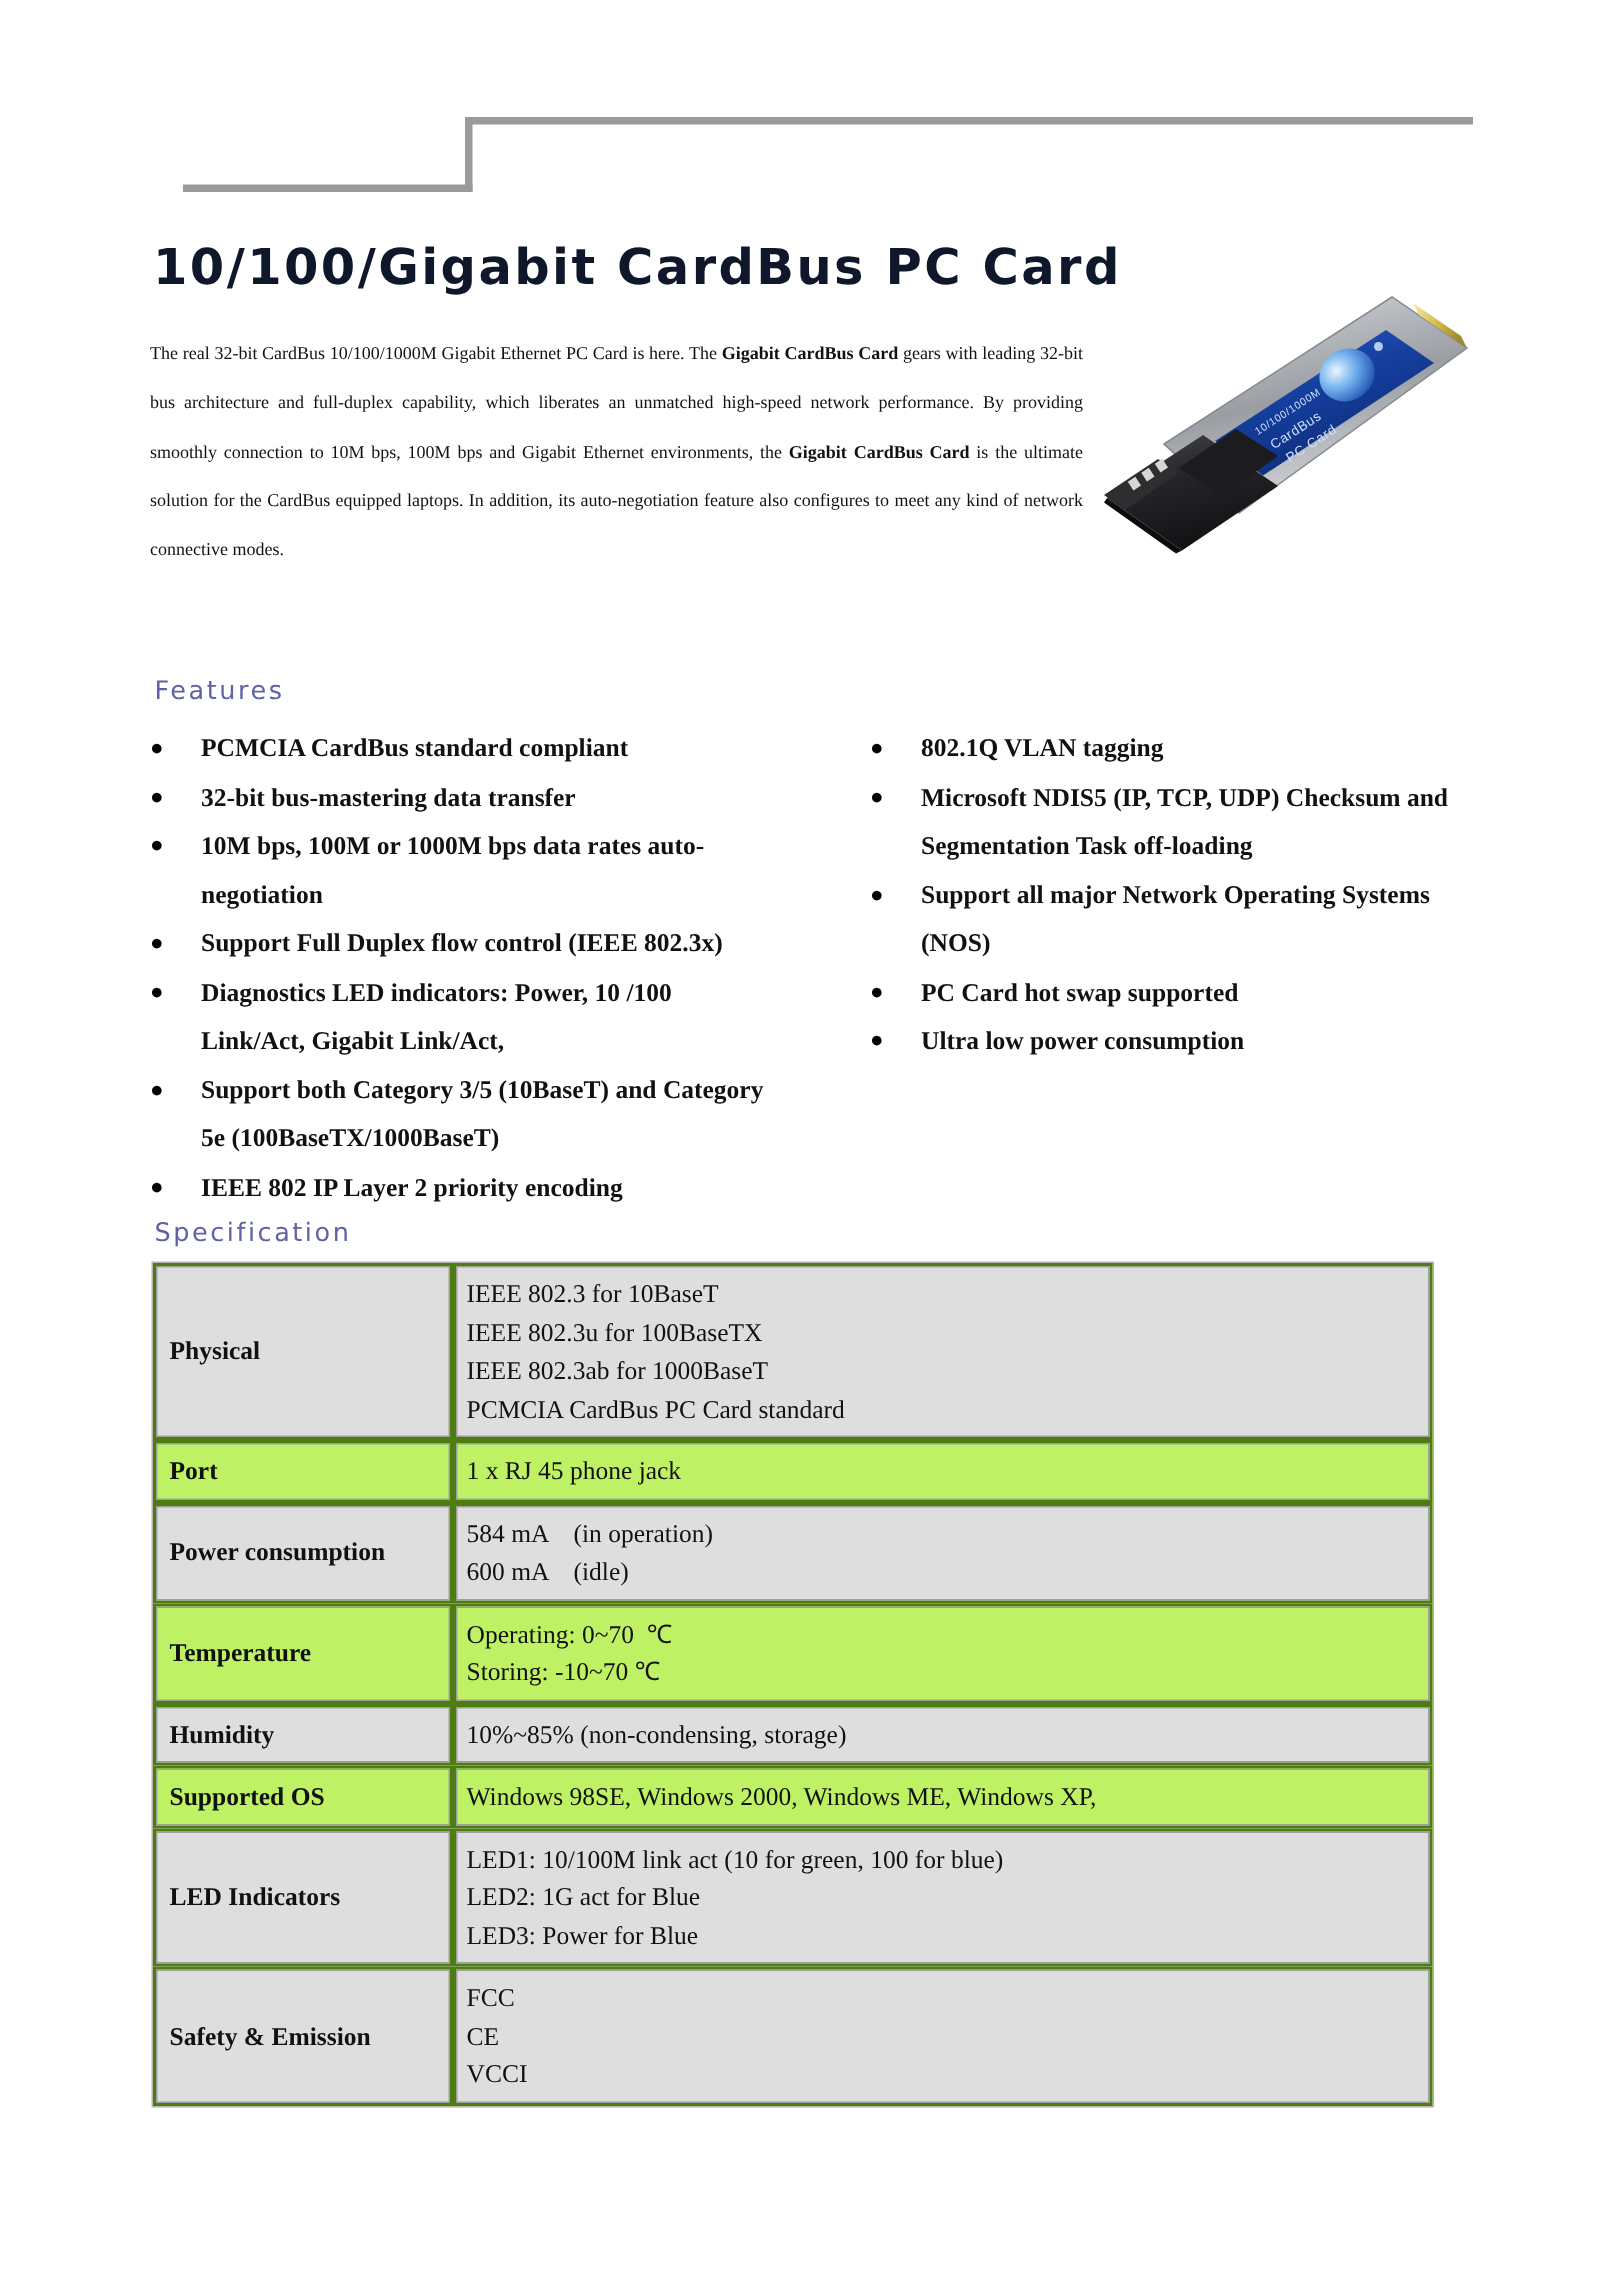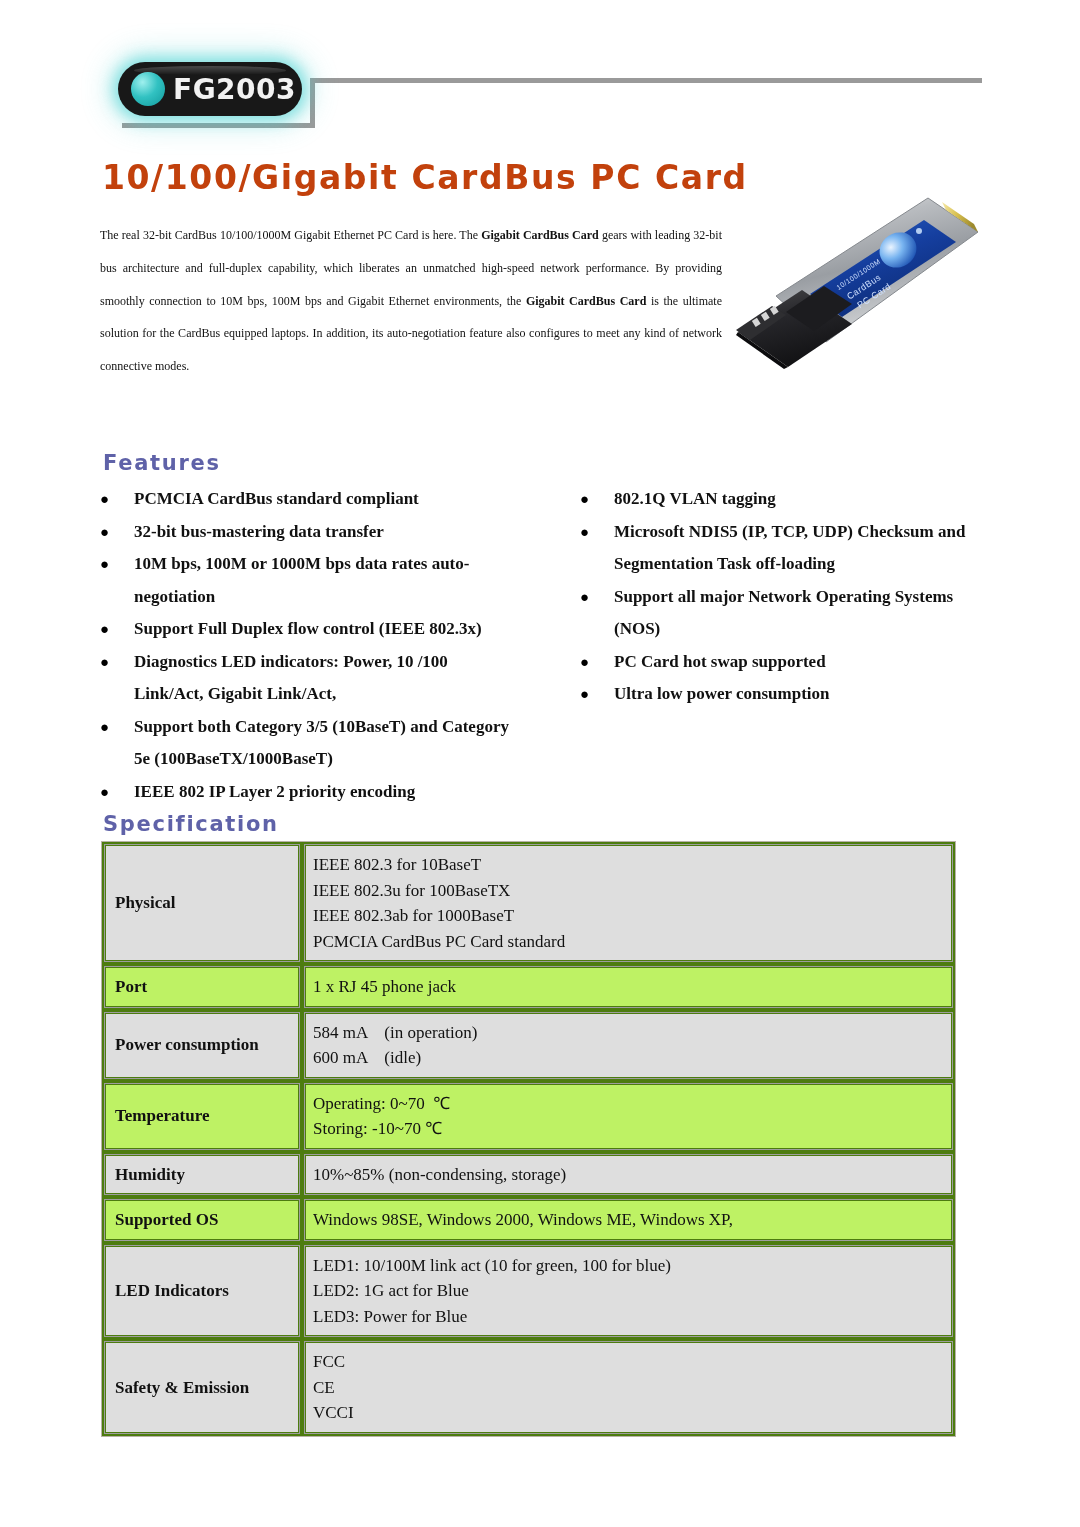--- a/index.html
+++ b/index.html
@@ -62,21 +62,21 @@
     color: #f2f2f2;
   }
 
   
   .doc-title {
     position: absolute; left: 102px; top: 158px;
     font-family: "DejaVu Sans", sans-serif;
     font-size: 33px;
     font-weight: bold;
     letter-spacing: 1.6px;
-    color: #c2410c;
+    color: #0f172a;
     white-space: nowrap;
   }
 
   
   .product-photo {
     position: absolute; left: 728px; top: 192px;
     width: 252px; height: 178px;
   }
 
   
@@ -92,22 +92,22 @@
   .float-spacer {
     float: right;
     width: 262px;
     height: 152px;
     shape-outside: margin-box;
   }
 
   
   .section-head {
     font-family: "DejaVu Sans", sans-serif;
-    font-size: 21px;
-    font-weight: bold;
+    font-size: 17px;
+    font-weight: normal;
     letter-spacing: 1.7px;
     color: #5f62a8;
   }
   #features-head { position: absolute; left: 103px; top: 451px; }
   #spec-head     { position: absolute; left: 103px; top: 812px; text-align: center; }
 
   
   .features {
     position: absolute; left: 100px; top: 483px;
     width: 890px;
@@ -136,21 +136,21 @@
   .spec-table {
     position: absolute; left: 101px; top: 841px;
     width: 855px;
     border-collapse: separate;
     border-spacing: 0;
     font-size: 17px;
     background: #ffffff;
     border: 1px solid #b8b2a8;
   }
   .spec-table td {
-    border: 4px solid #4d7c0f;
+    border: 2px solid #4d7c0f;
     outline: 1px solid #9e9e9e;
     outline-offset: -3px;
     padding: 6px 8px 6px 7px;
     vertical-align: middle;
     line-height: 25.5px;
   }
   .spec-table td.label {
     width: 200px;
     font-weight: bold;
     padding-left: 9px;
@@ -163,24 +163,20 @@
 </head>
 <body>
 
 <div class="page">
 
   <div class="header">
     <div class="hdr-rule-top"></div>
     <div class="hdr-rule-vert"></div>
     <div class="hdr-rule-bottom"></div>
 
-    <div class="logo-badge">
-      <div class="logo-dot"></div>
-      <div class="logo-text">FG2003</div>
-    </div>
   </div>
 
   <div class="doc-title">10/100/Gigabit CardBus PC Card</div>
 
   <div class="product-photo">
     <svg width="252" height="178" viewBox="0 0 252 178" aria-hidden="true">
       <defs>
         <linearGradient id="metalG" x1="0" y1="0" x2="0.35" y2="1">
           <stop offset="0%" stop-color="#f2f2f2"></stop>
           <stop offset="28%" stop-color="#b9bcc0"></stop>

